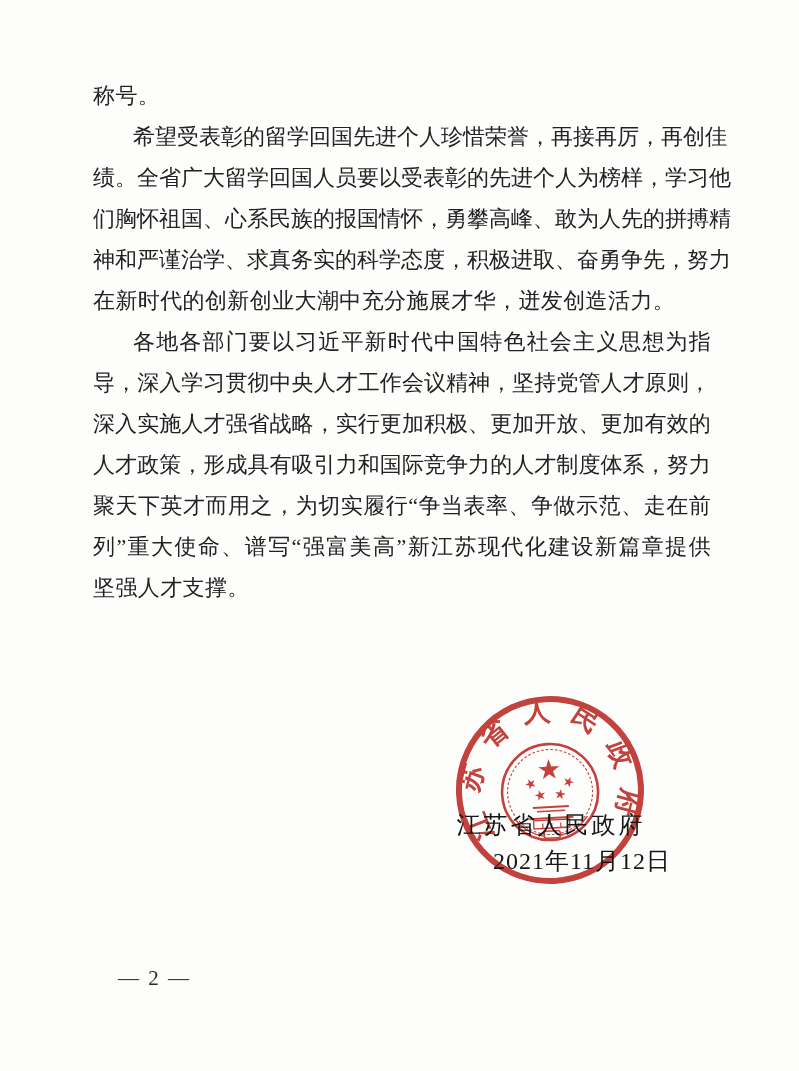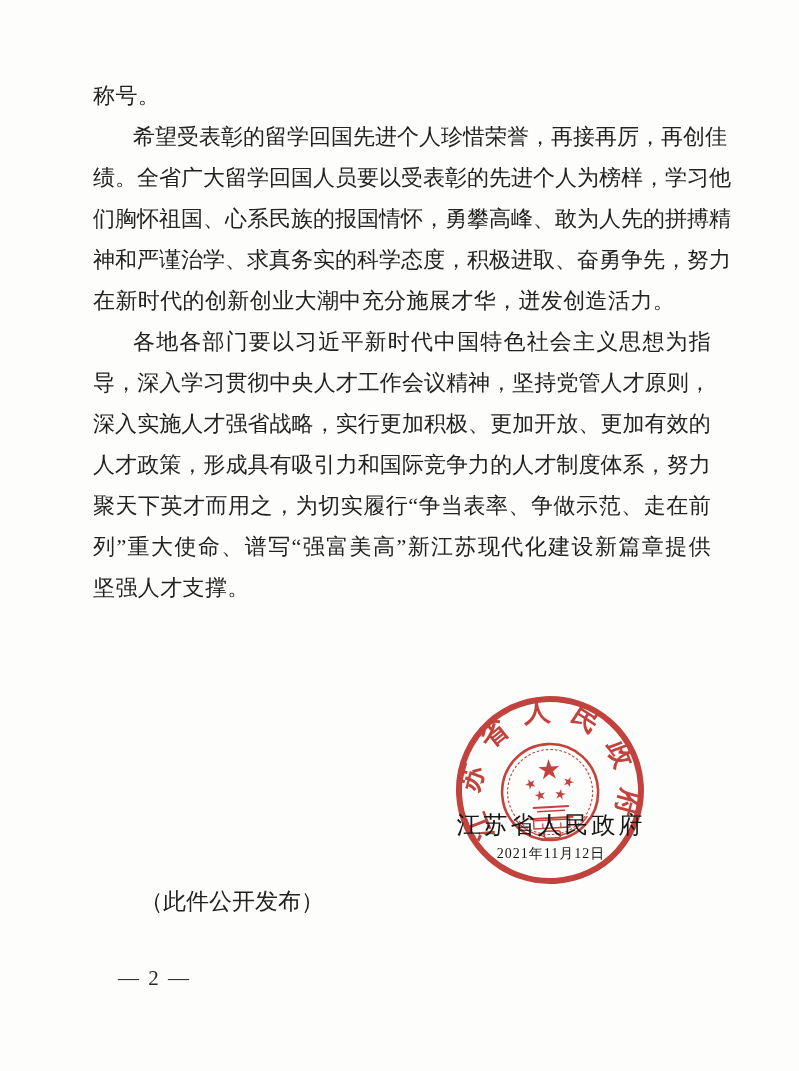--- a/index.html
+++ b/index.html
@@ -59,22 +59,22 @@
     font-size: 24px;
     letter-spacing: 3px;
     color: #161616;
     white-space: nowrap;
   }
   .sig-date {
     position: absolute;
     left: 431px;
     top: 845px;
     width: 240px;
-    text-align: center;
-    font-size: 14px;
+    text-align: right;
+    font-size: 24px;
     letter-spacing: 1px;
     color: #161616;
     white-space: nowrap;
   }
   .release-note {
     position: absolute;
     left: 140px;
     top: 886px;
     font-size: 23px;
     color: #222222;
@@ -146,17 +146,16 @@
           <path d="M134 126 Q124 140 106 144"></path>
         </g>
       </g>
     </svg>
   </div>
 
   <div class="issuer">江苏省人民政府</div>
 
   <div class="sig-date">2021年11月12日</div>
 
-  <div class="release-note">（此件公开发布）</div>
 
   <div class="page-number">— 2 —</div>
 
 </div>
 
 </body></html>

